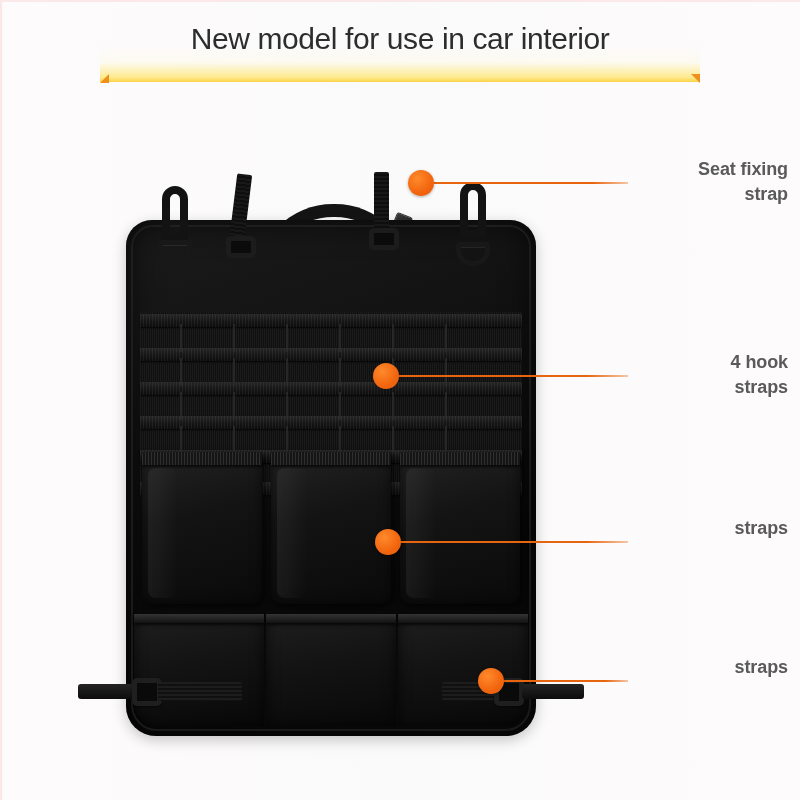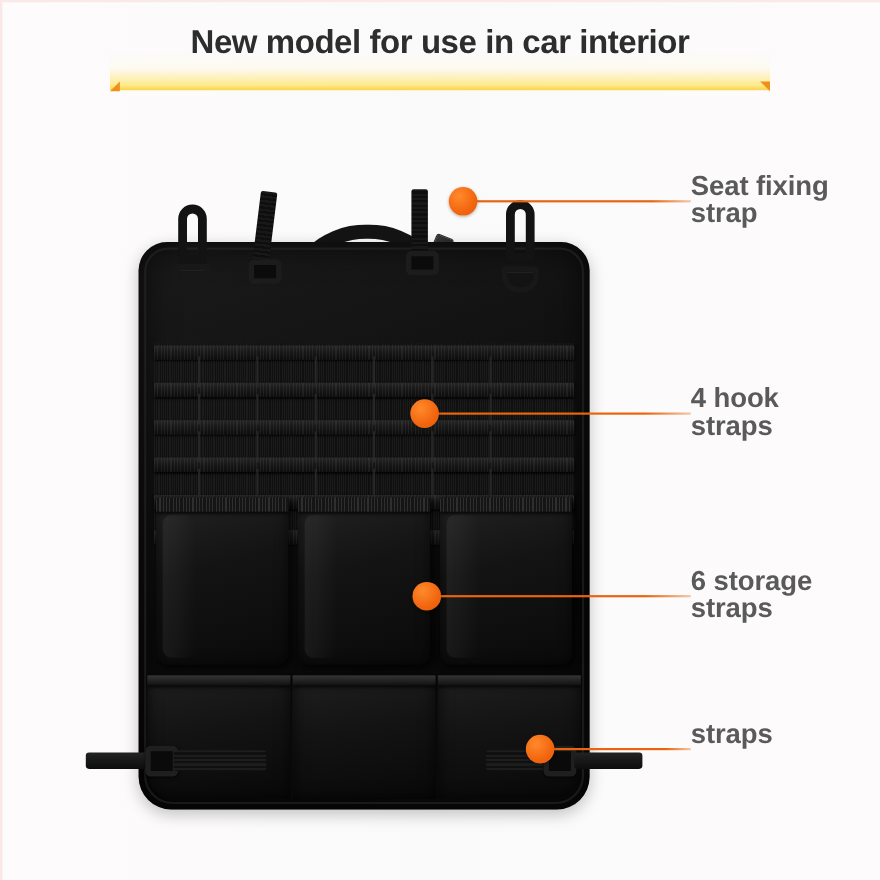--- a/index.html
+++ b/index.html
@@ -36,21 +36,21 @@
 
   
   #title-block {
     position: absolute;
     left: 0; top: 20px;
     width: 800px;
     text-align: center;
   }
   .title-line {
     font-size: 30px;
-    font-weight: bold;
+    font-weight: normal;
     color: #2d2d2d;
     line-height: 37px;
     letter-spacing: -0.4px;
     position: relative;
     z-index: 2;
     white-space: nowrap;
   }
   .title-line.line2 { letter-spacing: -0.2px; }
   #title-highlight {
     position: absolute;
@@ -299,25 +299,25 @@
   }
   .callout-dot {
     position: absolute;
     width: 26px; height: 26px;
     border-radius: 50%;
     background: radial-gradient(circle at 36% 32%, #ff8a2b, #f2650f 60%, #e05c09 100%);
     box-shadow: 0 1px 3px rgba(0,0,0,0.3);
   }
   .callout-label {
     position: absolute;
-    font-size: 25px;
+    font-size: 18px;
     font-weight: bold;
     color: #5a5a5a;
     line-height: 25px;
-    text-align: left;
+    text-align: right;
     width: 160px;
     letter-spacing: -0.1px;
   }
 </style>
 </head>
 <body>
 
 <div id="stage">
 
   <div class="edge-tint-left"></div>
@@ -437,21 +437,20 @@
   <div class="callout-line" style="left:397px; top:375px; width:231px;"></div>
   <div class="callout-dot" style="left:373px; top:363px;"></div>
   <div class="callout-label" style="left:628px; top:350px;">
     <div>4 hook</div>
     <div>straps</div>
   </div>
 
   <div class="callout-line" style="left:399px; top:541px; width:229px;"></div>
   <div class="callout-dot" style="left:375px; top:529px;"></div>
   <div class="callout-label" style="left:628px; top:516px;">
-    <div>6 storage</div>
     <div>straps</div>
   </div>
 
   <div class="callout-line" style="left:502px; top:680px; width:126px;"></div>
   <div class="callout-dot" style="left:478px; top:668px;"></div>
   <div class="callout-label" style="left:628px; top:655px;">
     <div>straps</div>
   </div>
 
 </div>

